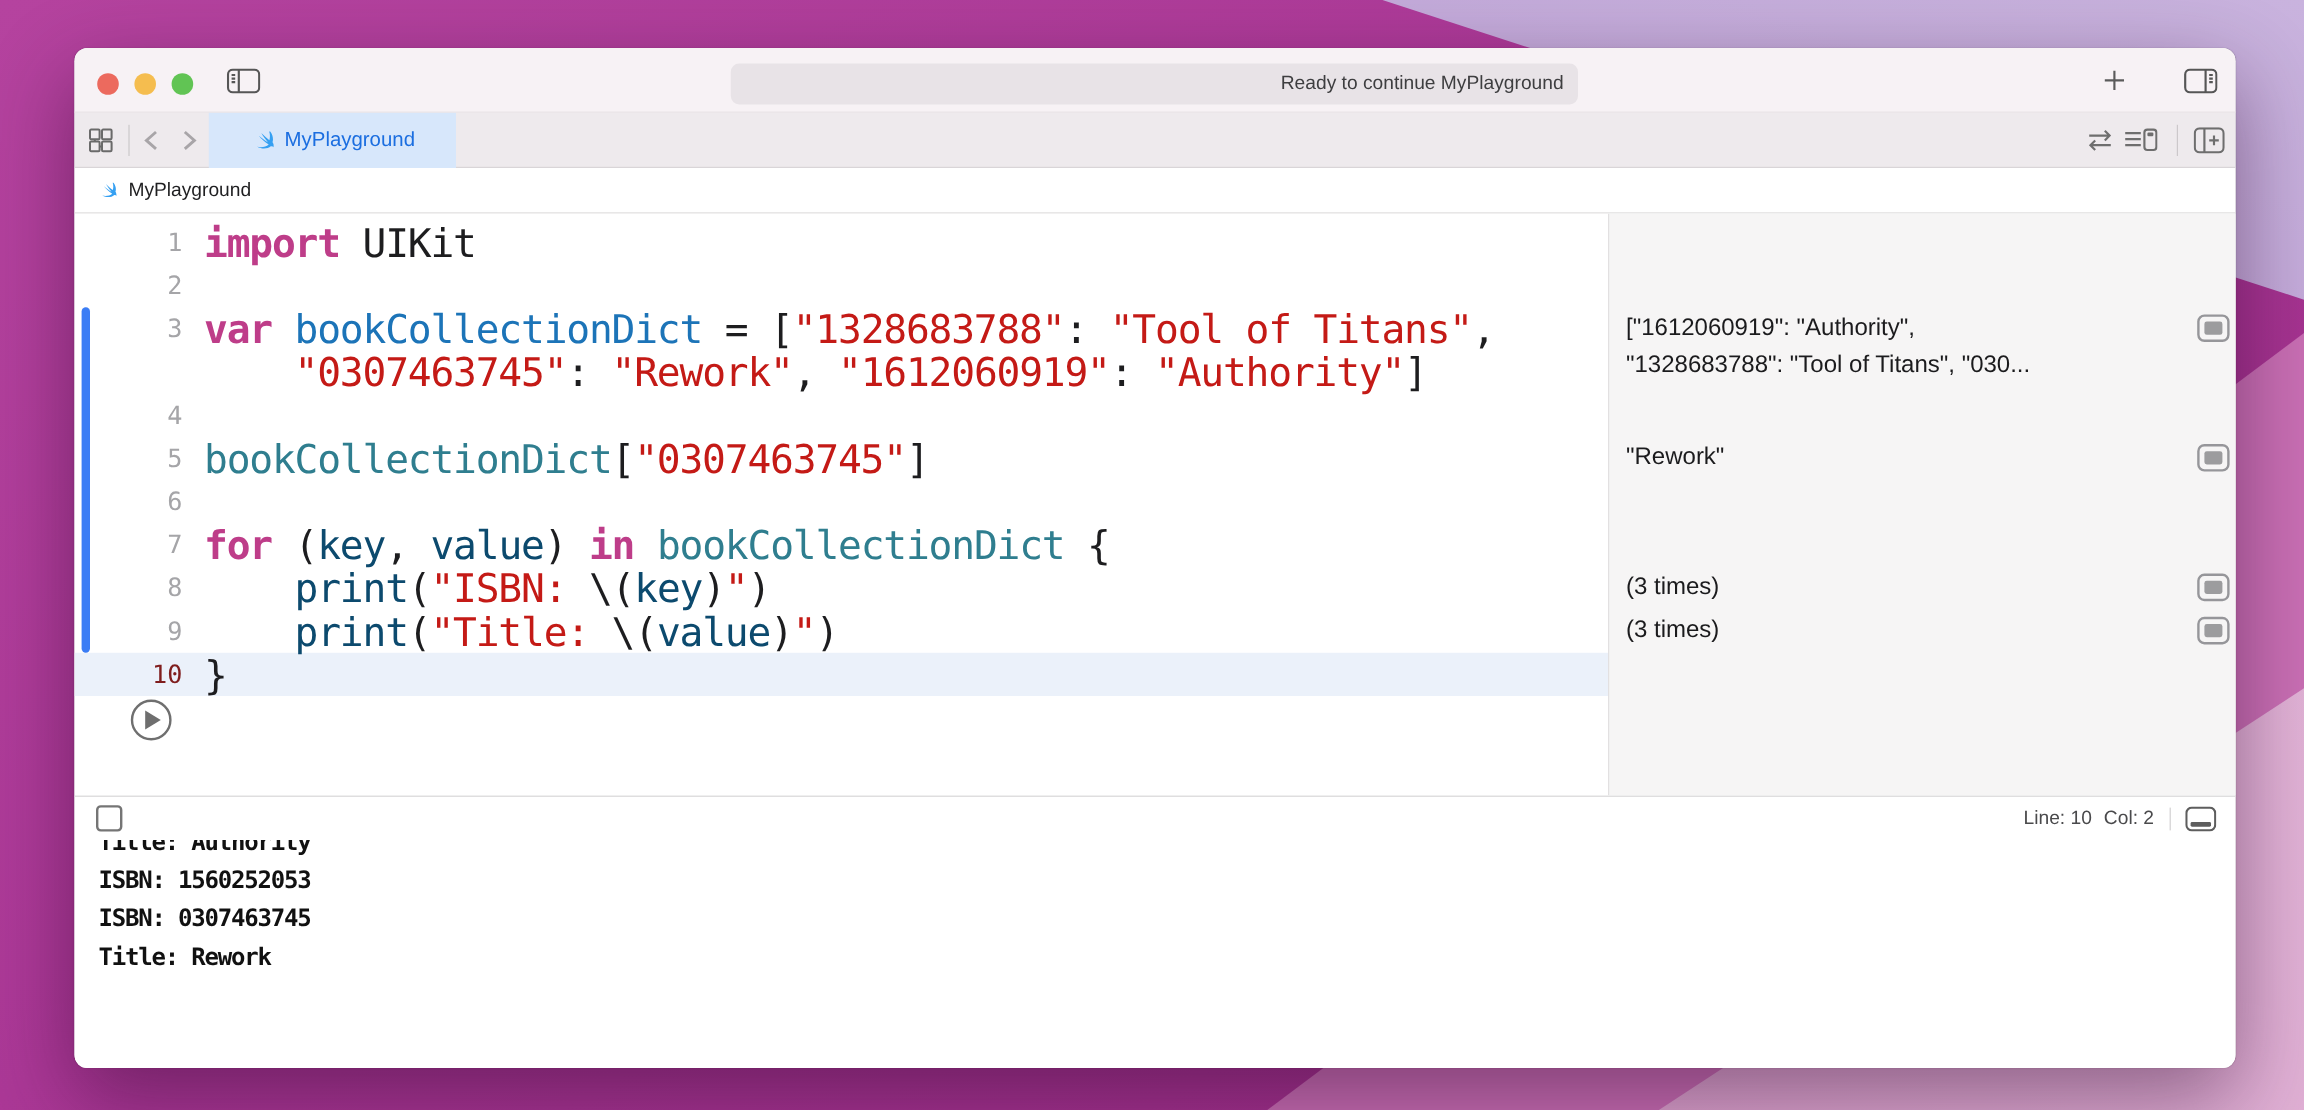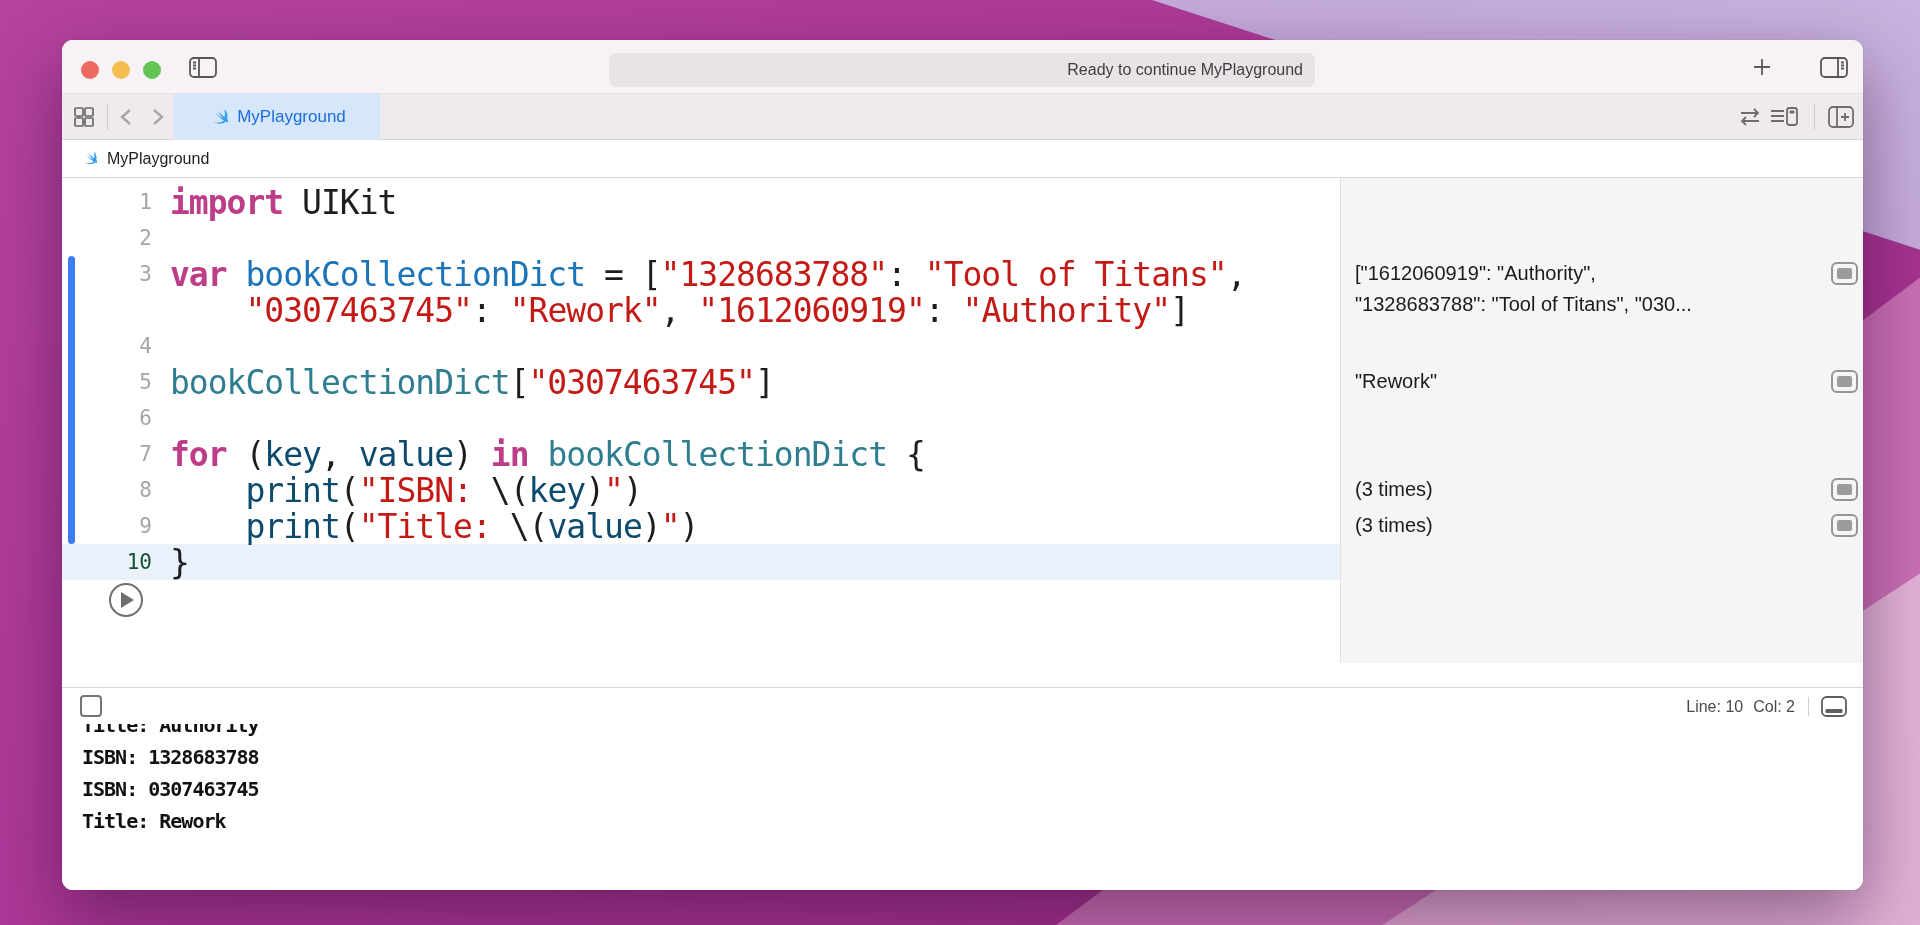--- a/index.html
+++ b/index.html
@@ -59,38 +59,38 @@
   .main { position:relative; height:485px; background:#fff; overflow:hidden; }
   .results-bg { position:absolute; left:1278px; top:0; width:528px; height:485px;
     background:#F6F5F5; border-left:1px solid #E2E0E1; }
   .current-line-hl { position:absolute; left:0; top:366px; width:1278px; height:36px; background:#EBF1FA; }
   .change-bar { position:absolute; left:6px; top:78px; width:7px; height:288px;
     background:#3B7DF5; border-radius:3.5px; }
   #code { position:absolute; left:0; top:6px; width:1278px; }
   .crow { display:flex; height:36px; align-items:center; position:relative; }
   .gut { width:90px; text-align:right; font-family:"DejaVu Sans Mono", monospace;
     font-size:21px; color:#A5A5A8; flex:none; }
-  .crow.current .gut { color:#14532d; }
+  .crow.current .gut { color:#7f1d1d; }
   .cde { margin-left:18px; font-family:"DejaVu Sans Mono", monospace; font-size:33px;
     white-space:pre; color:#1D1D1F; letter-spacing:-1px; }
   .sg-k { font-weight:bold; }
   .play-btn { position:absolute; left:47px; top:405px; width:34px; height:34px;
     border:2px solid #6F6F6F; border-radius:50%; background:#fff;
     display:flex; align-items:center; justify-content:center; }
   .play-btn .tri { width:0; height:0; border-left:13px solid #6E6E6E;
     border-top:8px solid transparent; border-bottom:8px solid transparent; margin-left:3px; }
   #results { position:absolute; left:1279px; top:0; width:527px; height:485px; }
   .result-row { position:absolute; left:14px; right:48px; font-size:20px; line-height:31px;
     color:#1B1B1D; white-space:nowrap; overflow:hidden; }
   .ql-btn { position:absolute; right:10px; width:27px; height:23px; border:2px solid #96969A;
     border-radius:6px; background:#F6F5F5; display:flex; align-items:center; justify-content:center; }
   .ql-btn::after { content:""; width:15px; height:11px; background:#9C9C9E; border-radius:2px; }
 
   
-  .bottombar { position:relative; height:37px; background:#fff; border-top:1px solid #D8D6D7;margin-top:24px; }
+  .bottombar { position:relative; height:37px; background:#fff; border-top:1px solid #D8D6D7; }
   .debug-toggle { position:absolute; left:18px; top:7px; width:22px; height:22px;
     border:2px solid #757575; border-radius:4px; background:#fff; }
   .linecol { position:absolute; right:68px; top:0; height:37px; display:flex; align-items:center;
     gap:10px; font-size:16px; color:#4A4A4C; }
   .bb-div { position:absolute; right:54px; top:9px; width:1px; height:19px; background:#D2D0D1; }
   .bottompanel-icon { position:absolute; right:16px; top:8px; }
 
   
   .console { position:relative; height:190px; background:#fff; overflow:hidden; padding:2px 0 0 20px; }
   .console-line { font-family:"DejaVu Sans Mono", monospace; font-weight:bold; font-size:20px;
@@ -288,18 +288,18 @@
     <span class="bottompanel-icon">
       <svg width="26" height="21" viewBox="0 0 26 21" fill="none" stroke="#5E5E5E" stroke-width="1.8">
         <rect x="1" y="1" width="24" height="19" rx="4.5"></rect>
         <rect x="4.5" y="13" width="17" height="4" rx="1.2" fill="#5E5E5E" stroke="none"></rect>
       </svg>
     </span>
   </div>
 
   <div class="console" id="console">
       <div class="console-line">Title: Authority</div>
-      <div class="console-line">ISBN: 1328683788</div>
+      <div class="console-line">ISBN: 1560252053</div>
       <div class="console-line">ISBN: 0307463745</div>
       <div class="console-line">Title: Rework</div>
     </div>
 
 </div>
 
 </body></html>

